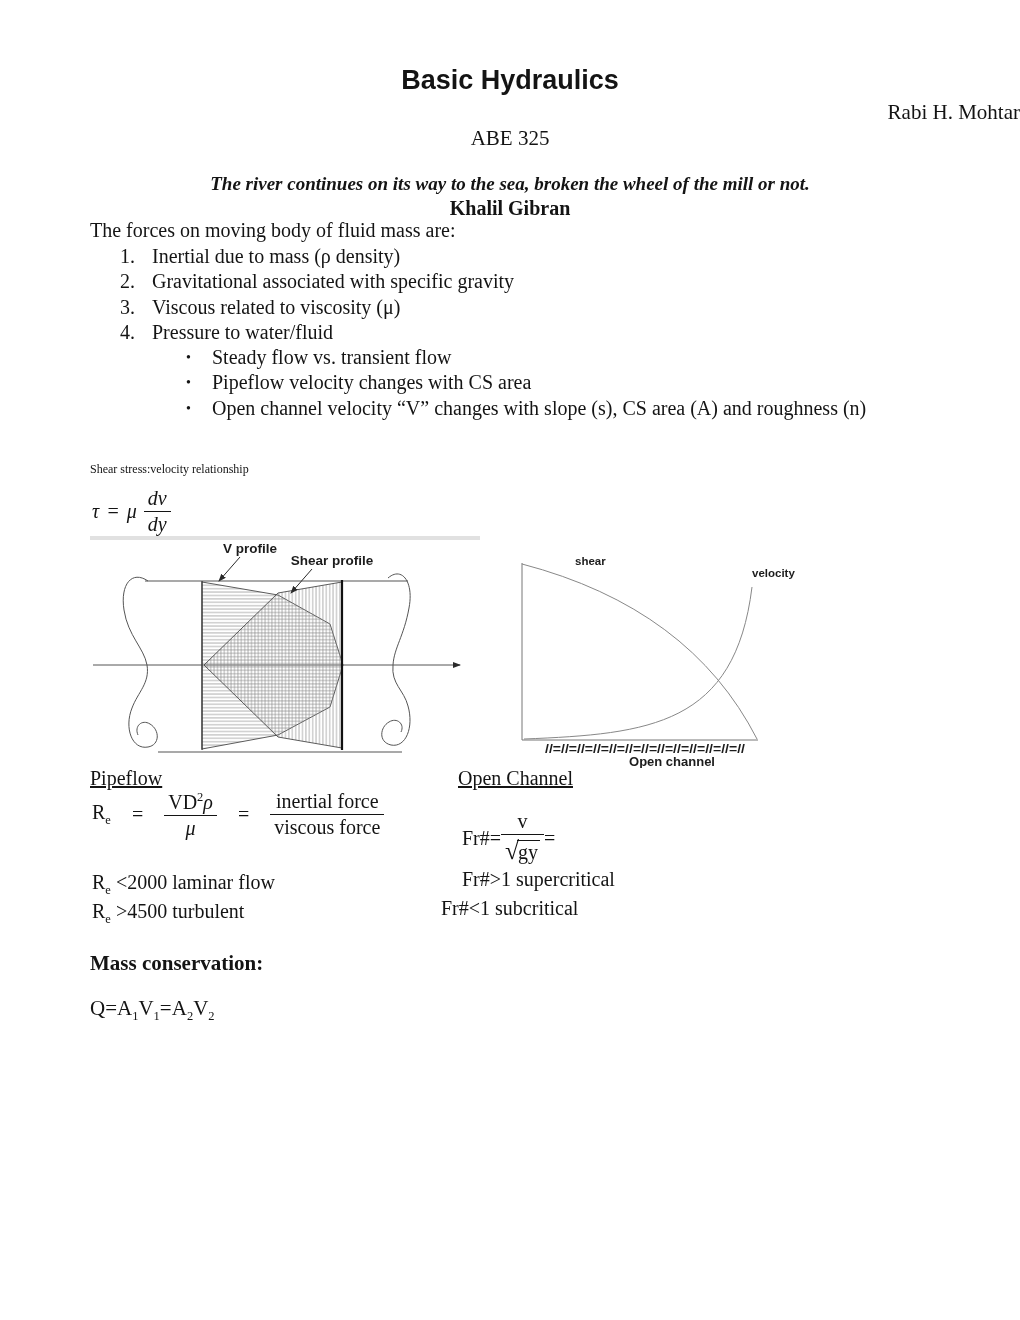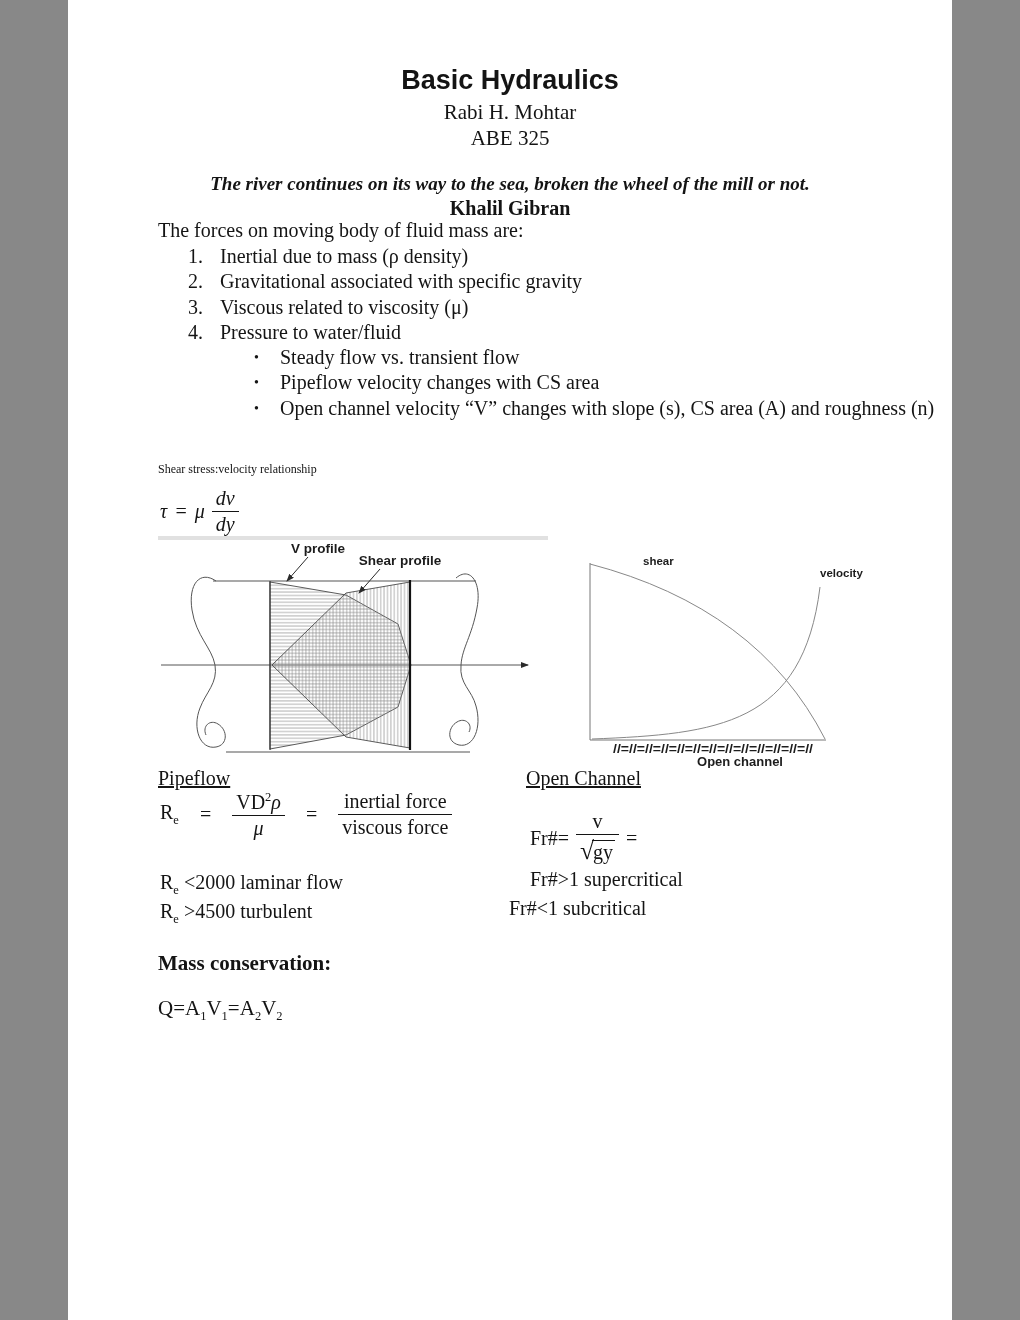--- a/index.html
+++ b/index.html
@@ -1,21 +1,21 @@
 <!DOCTYPE html>
 <html><head>
 <meta charset="utf-8">
 <style>
   html,body{margin:0;padding:0;background:#888;}
-  .page{position:relative;width:884px;height:1320px;background:#ffffff;
+  .page{position:relative;width:1020px;height:1320px;background:#ffffff;
         font-family:"Liberation Serif",serif;color:#141414;overflow:hidden;margin:0 auto;}
   .abs{position:absolute;}
   .centered{left:0;right:0;text-align:center;}
   .doc-title{top:64px;font-family:"Liberation Sans",sans-serif;font-weight:bold;font-size:27px;line-height:32px;}
-  .doc-author{top:100px;font-size:21px;line-height:25px;}
+  .doc-author{top:100px;font-size:21px;line-height:25px;text-align:right;}
   .doc-course{top:126px;font-size:21px;line-height:25px;}
   .quote-line{top:173px;font-size:19px;font-weight:bold;font-style:italic;}
   .quote-attrib{top:197px;font-size:20px;font-weight:bold;}
   .intro-line{left:90px;top:219px;font-size:20px;}
   .numlist{left:120px;top:244px;font-size:20px;line-height:25.3px;}
   .numlist .num{display:inline-block;width:32px;}
   .bullets{left:186px;top:345px;font-size:20px;line-height:24.3px;}
   .bullets .b{display:inline-block;width:26px;font-size:14px;vertical-align:2px;}
   .shear-head{left:90px;top:462px;font-size:12px;}
   .formula-row{display:flex;align-items:center;font-size:20px;}
@@ -24,21 +24,21 @@
   .frac .fn{display:block;border-bottom:1.4px solid #141414;padding:0 4px 1px;}
   .frac .fd{display:block;padding:1px 4px 0;}
   sub{font-size:12.5px;} sup{font-size:12.5px;}
   .it{font-style:italic;}
   .sqrt{white-space:nowrap;}
   .sqrt .r{font-size:1.28em;font-style:normal;}
   .sqrt .rc{border-top:1.4px solid #141414;margin-left:-2px;padding:0 2px 0 1px;display:inline-block;}
   .fig-caption{top:767px;font-size:20px;text-decoration:underline;}
   .cap-pipe{left:90px;} .cap-open{left:458px;}
   .re-row{left:92px;top:790px;gap:21px;}
-  .fr-row{left:462px;top:810px;gap:7px;}
+  .fr-row{left:462px;top:810px;gap:0;}
   .plain-line{font-size:20px;}
   .re-l1{left:92px;top:871px;} .re-l2{left:92px;top:900px;text-align:right;}
   .fr-l1{left:462px;top:868px;} .fr-l2{left:441px;top:897px;}
   .mass-head{left:90px;top:951px;font-size:21px;font-weight:bold;}
   .mass-eq{left:90px;top:996px;font-size:21px;}
   .figbox{position:absolute;}
   .fig-left{left:90px;top:536px;width:390px;height:230px;}
   .fig-right{left:500px;top:540px;width:300px;height:228px;}
   svg{display:block;}
   .svgtext{font-family:"Liberation Sans",sans-serif;font-weight:bold;fill:#1c1c1c;}

